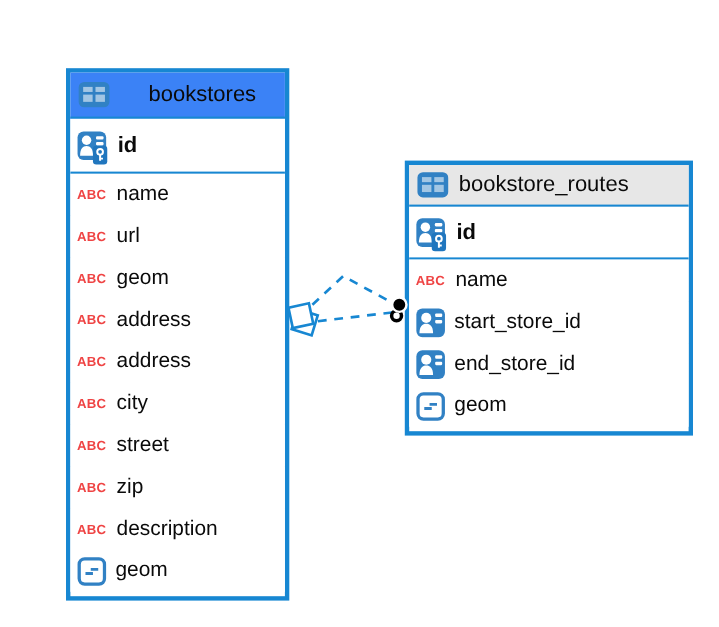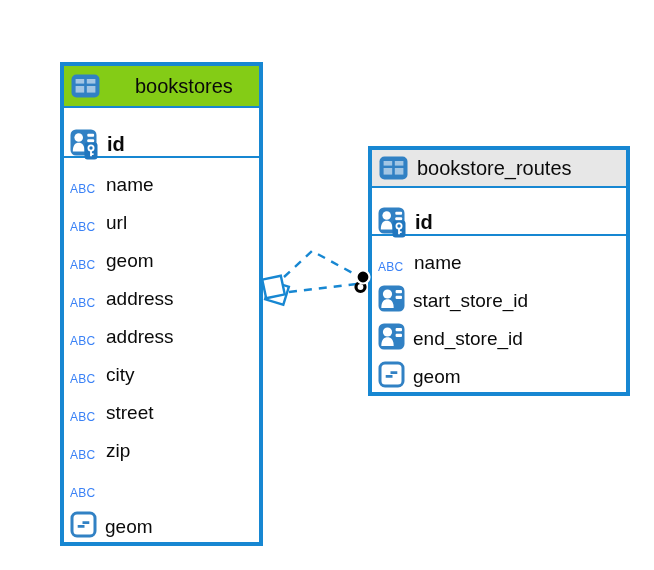--- a/index.html
+++ b/index.html
@@ -21,51 +21,51 @@
 
   .erd-header{
     display:flex;align-items:center;gap:9px;padding-left:7px;
     border-bottom:2px solid #1787D2;box-sizing:border-box;
   }
   .t0 .erd-header{height:42px;}
   .t1 .erd-header{height:38px;}
   .erd-title{font-size:20px;color:#0a0a0a;white-space:nowrap;}
 
   .erd-row{
-    display:flex;align-items:flex-end;gap:8px;padding-left:6px;
+    display:flex;align-items:center;gap:8px;padding-left:6px;
     box-sizing:border-box;background:#fff;
   }
   .t0 .erd-row{height:38px;}
   .t1 .erd-row{height:38px;}
   .erd-row.pk{border-bottom:2px solid #1787D2;}
   .t0 .erd-row.pk{height:50px;}
   .t1 .erd-row.pk{height:48px;}
 
   .colname{font-size:19px;color:#0a0a0a;white-space:nowrap;}
   .erd-row.pk .colname{font-weight:bold;font-size:20px;}
 
   .icon{display:inline-flex;align-items:center;justify-content:center;flex:0 0 auto;}
   .icon svg{display:block;}
   .abc{
     width:28px;justify-content:flex-start;
-    font-weight:400;font-size:12px;letter-spacing:0.2px;
-    color:#3b82f6;transform:scaleY(1.0);
+    font-weight:700;font-size:12px;letter-spacing:0.2px;
+    color:#ef4444;transform:scaleY(1.0);
   }
   .icon-primary-key{margin-bottom:-4px;} 
 
   
   #overlay{position:absolute;inset:0;z-index:3;pointer-events:none;}
 </style>
 </head>
 <body>
 
 <div class="canvas">
 
   <div id="table-0" class="erd-table t0">
-      <div class="erd-header" style="background: #84cc16; gap: 35px;">
+      <div class="erd-header" style="background: #3b82f6; gap: 35px;">
         <span class="icon icon-table">
           <svg width="29" height="24" viewBox="0 0 29 24">
             <rect x="0.5" y="0.5" width="28" height="23" rx="5" fill="#3181C4"></rect>
             <g fill="rgba(255,255,255,0.55)">
               <rect x="4.6" y="5" width="8.6" height="4.6"></rect>
               <rect x="15.8" y="5" width="8.6" height="4.6"></rect>
               <rect x="4.6" y="12" width="8.6" height="6.6"></rect>
               <rect x="15.8" y="12" width="8.6" height="6.6"></rect>
             </g>
           </svg>
@@ -114,20 +114,21 @@
       <div class="erd-row">
         <span class="icon icon-text abc">ABC</span>
         <span class="colname">street</span>
       </div>
       <div class="erd-row">
         <span class="icon icon-text abc">ABC</span>
         <span class="colname">zip</span>
       </div>
       <div class="erd-row">
         <span class="icon icon-text abc">ABC</span>
+        <span class="colname">description</span>
       </div>
       <div class="erd-row">
         <span class="icon icon-geometry">
           <svg width="27" height="27" viewBox="0 0 27 27">
             <rect x="2" y="2" width="23" height="23" rx="5" fill="#ffffff" stroke="#3181C4" stroke-width="3"></rect>
             <path d="M12.5,11.6 L19.3,11.6 M7.7,15.4 L14.5,15.4" fill="none" stroke="#3181C4" stroke-width="2.6"></path>
           </svg>
         </span>
         <span class="colname">geom</span>
       </div>

